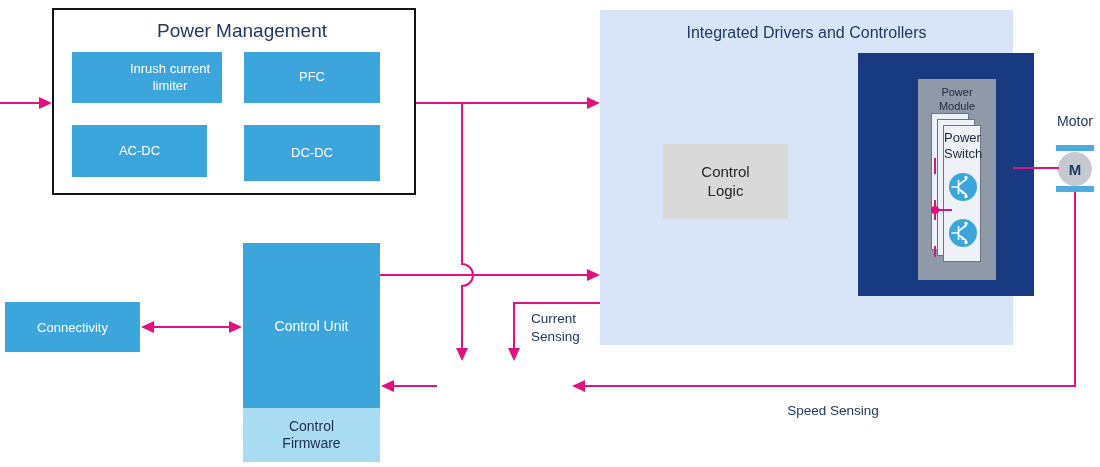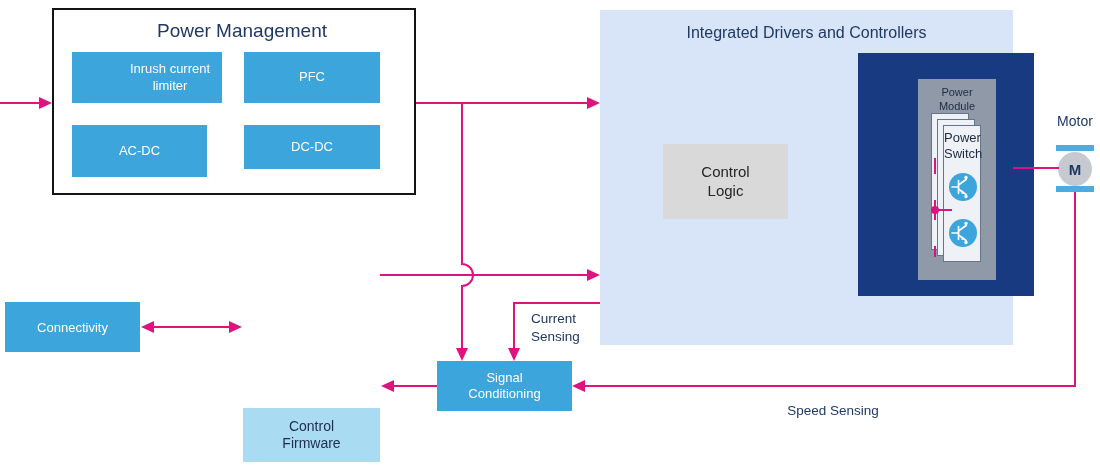--- a/index.html
+++ b/index.html
@@ -10,21 +10,21 @@
   .wrap{line-height:1.25;}
   
   .pm-box{left:52px;top:8px;width:364px;height:187px;background:#fff;
           border:2px solid var(--border_black,#141414);}
   .pm-title{left:8px;top:10px;width:100%;text-align:center;font-size:19px;
             color:var(--text_navy,#1F3864);}
   .blue-block{background:var(--block_blue,#3BA5DC);color:#fff;font-size:13px;}
   .pm-b1{left:18px;top:42px;width:150px;height:51px;padding-left:46px;}
   .pm-b2{left:190px;top:42px;width:136px;height:51px;}
   .pm-b3{left:18px;top:115px;width:135px;height:52px;}
-  .pm-b4{left:190px;top:115px;width:136px;height:44px;}
+  .pm-b4{left:190px;top:115px;width:136px;height:56px;}
   
   .panel{left:600px;top:10px;width:413px;height:335px;background:var(--panel_bg,#D8E4F8);}
   .panel-title{left:0;top:14px;width:100%;text-align:center;font-size:16px;
                color:var(--text_navy,#1F3864);}
   .logic{left:63px;top:134px;width:125px;height:75px;background:var(--logic_gray,#D9D9D9);
          color:var(--text_dark,#262626);font-size:15px;}
   .navy{left:230px;top:43px;width:176px;height:243px;background:var(--navy_box,#183A80);margin-left:28px;}
   .module{left:60px;top:26px;width:78px;height:201px;background:var(--module_gray,#8F99A8);}
   .module-title{left:0;top:7px;width:100%;text-align:center;font-size:11px;
                 color:#1E2A40;line-height:1.2;}
@@ -128,29 +128,27 @@
         </div>
       </div>
     </div>
   </div>
 
   <div class="abs motor-label">Motor</div>
   <div class="abs motor-bar mb-t"></div>
   <div class="abs motor-bar mb-b"></div>
   <div class="abs center motor-circle">M</div>
 
+  <div class="abs center blue-block cu">Control Unit</div>
   <div class="abs center fw">
     <div class="wrap" style="max-width:80px">Control Firmware</div>
   </div>
 
   <div class="abs center blue-block conn">Connectivity</div>
 
-  <div class="abs center blue-block sc">
-    <div class="wrap" style="max-width:100px">Signal Conditioning</div>
-  </div>
 
   <div class="abs cs-label wrap">
     <div style="max-width:60px">Current Sensing</div>
   </div>
   <div class="abs ss-label">Speed Sensing</div>
 
   <svg class="abs overlay" viewBox="0 0 1100 467">
 
     <path class="ln" d="M0,103 H39"></path>
     <polygon class="ah" points="52,103 39,97 39,109"></polygon>

